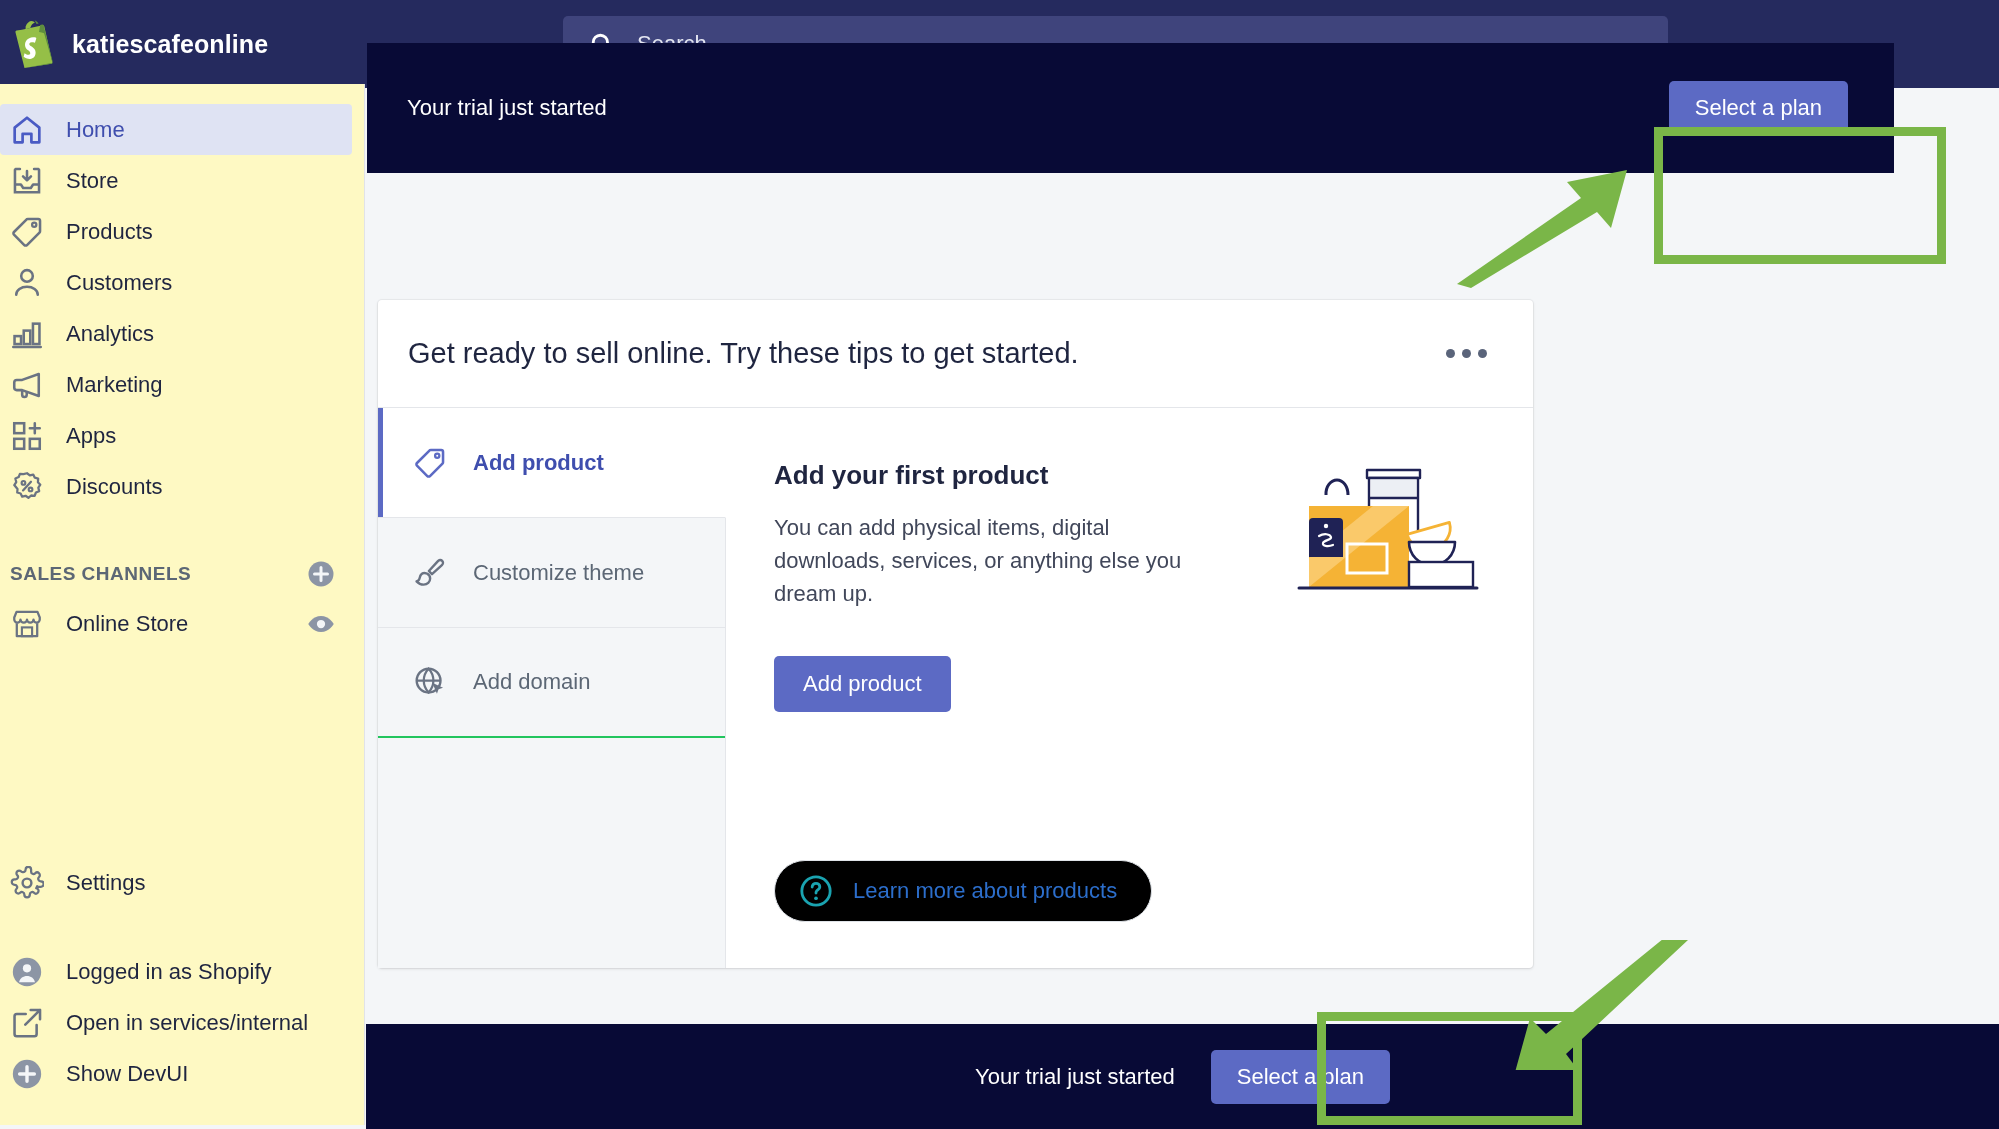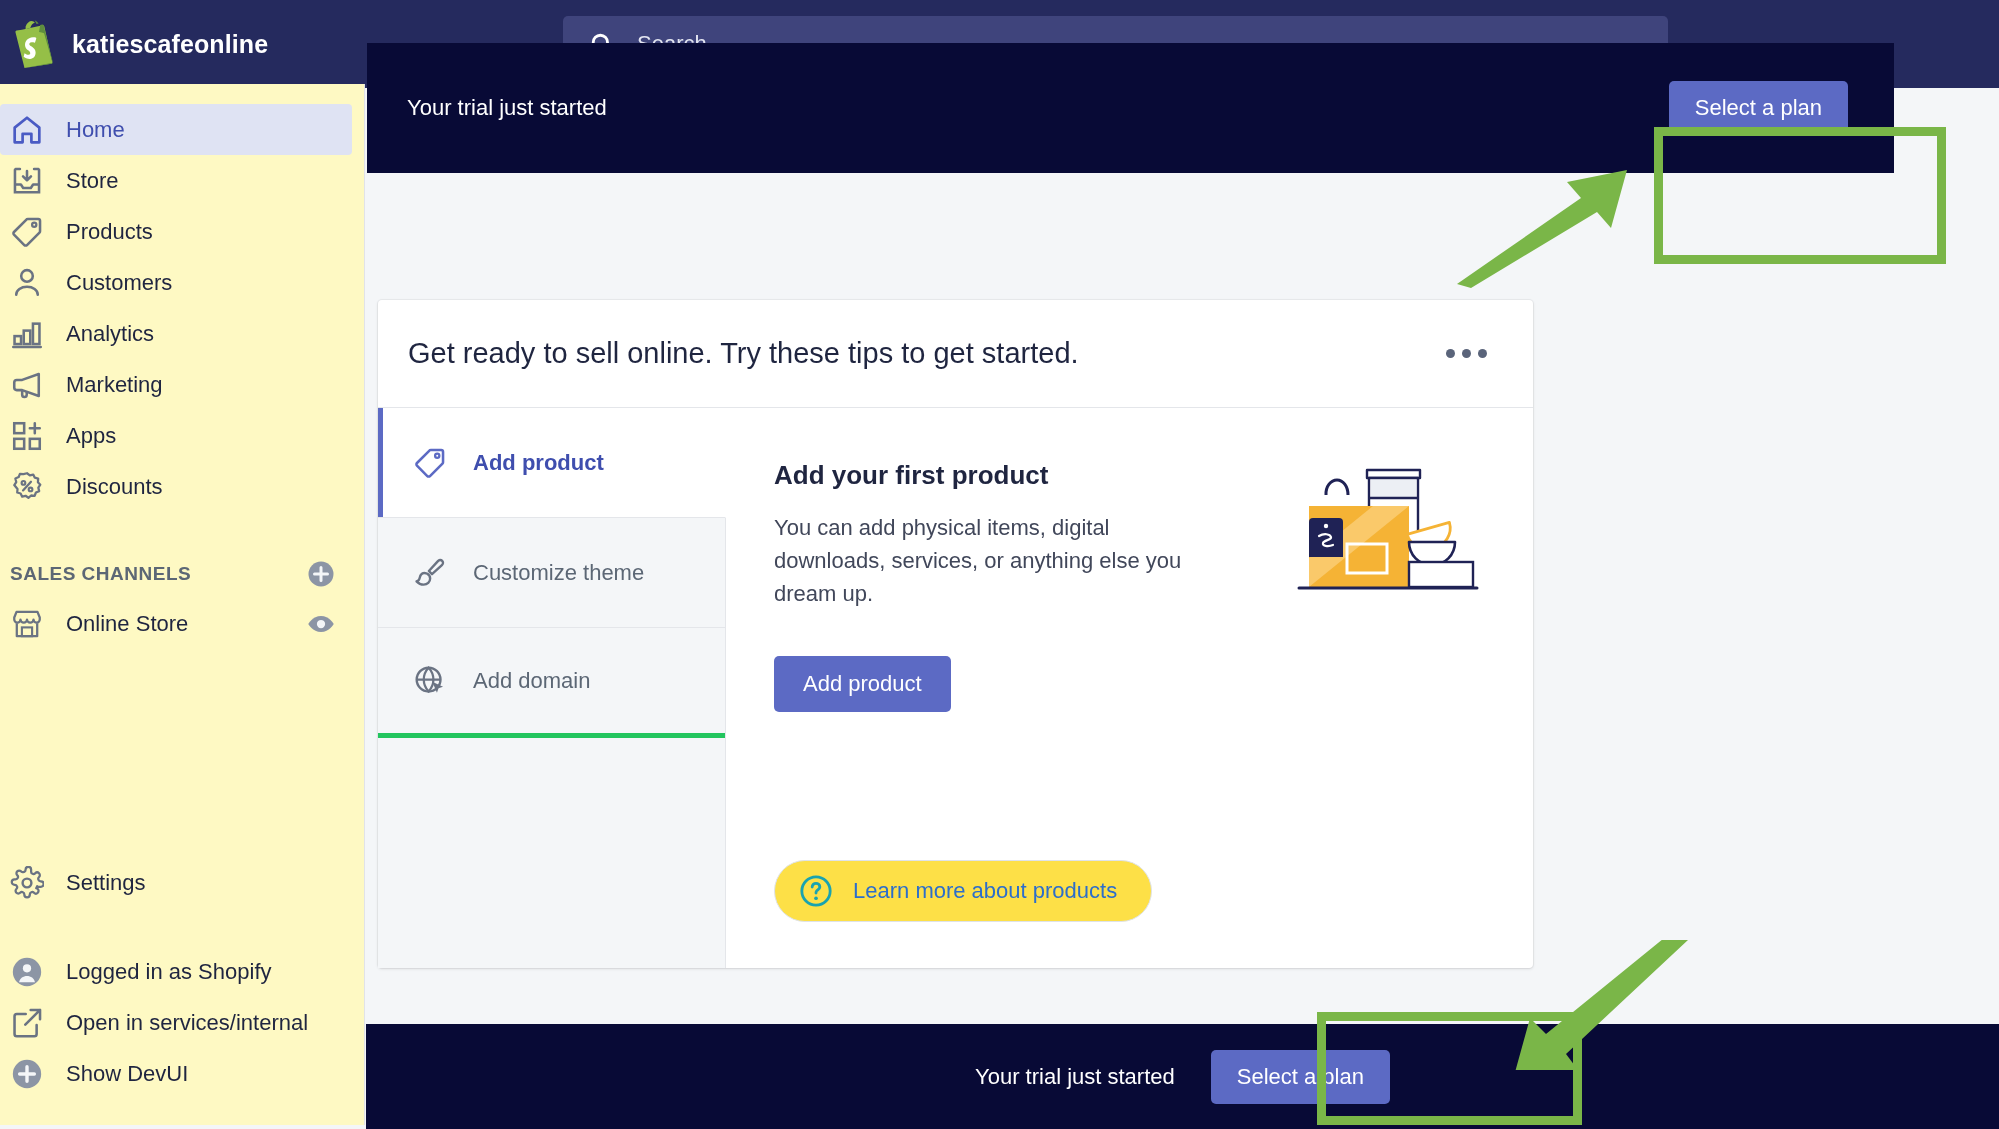--- a/index.html
+++ b/index.html
@@ -153,21 +153,21 @@
     background: #5c6ac4; color: #ffffff; font-size: 22px;
     border: none; border-radius: 5px;
     padding: 15px 29px; cursor: pointer;
   }
   .illustration { position: absolute; right: 46px; top: 40px; width: 200px; height: 155px; }
 
   .learn-pill {
     position: absolute; left: 48px; bottom: 46px;
     display: inline-flex; align-items: center;
     height: 62px; padding: 0 34px 0 24px;
-    background: #fde047; border: 1px solid #dfe3e8; border-radius: 31px;
+    background: #000000; border: 1px solid #dfe3e8; border-radius: 31px;
     cursor: pointer;
   }
   .learn-pill .ico { width: 34px; height: 34px; margin-right: 20px; flex: 0 0 auto; }
   .learn-pill .label { font-size: 22px; color: #2c6ecb; white-space: nowrap; }
 
   
   .trial-banner-bottom {
     position: absolute; left: 366px; bottom: 0;
     width: 1633px; height: 105px;
     background: #080a36;
@@ -372,21 +372,21 @@
         </div>
 
         <div class="tab">
           <svg class="ico" viewBox="0 0 24 24" fill="none">
             <path d="M20.6 3.4c-.9-.9-2.2-.7-3 .2l-6.4 7 2.2 2.2 7-6.4c.9-.8 1.1-2.1.2-3z" stroke="#6a7383" stroke-width="1.7" stroke-linejoin="round"></path>
             <path d="M9.4 12.3c-1.3-.6-2.9-.2-3.8 1-.9 1.2-.7 2.6-1.5 3.6-.4.5-1 .8-1.6 1 1.3 1.4 3.1 2.3 5 2.3 2.6 0 4.6-1.9 4.6-4.3 0-1.5-.9-2.9-2.2-3.5z" stroke="#6a7383" stroke-width="1.7" stroke-linejoin="round"></path>
           </svg>
           <span>Customize theme</span>
         </div>
 
-        <div class="tab" style="border-bottom:5px solid #22c55e">
+        <div class="tab" style="border-bottom:2px solid #22c55e">
           <svg class="ico" viewBox="0 0 24 24" fill="none">
             <circle cx="11" cy="11" r="8.4" stroke="#6a7383" stroke-width="1.7"></circle>
             <path d="M2.6 11h16.8M11 2.6c2.3 2.4 3.4 5.3 3.4 8.4s-1.1 6-3.4 8.4c-2.3-2.4-3.4-5.3-3.4-8.4S8.7 5 11 2.6z" stroke="#6a7383" stroke-width="1.6"></path>
             <path d="M13.6 12.6l7.6 3.4-3.2 1.1-1.1 3.2-3.3-7.7z" fill="#6a7383"></path>
           </svg>
           <span>Add domain</span>
         </div>
 
         <div class="tab-filler"></div>
       </div>

